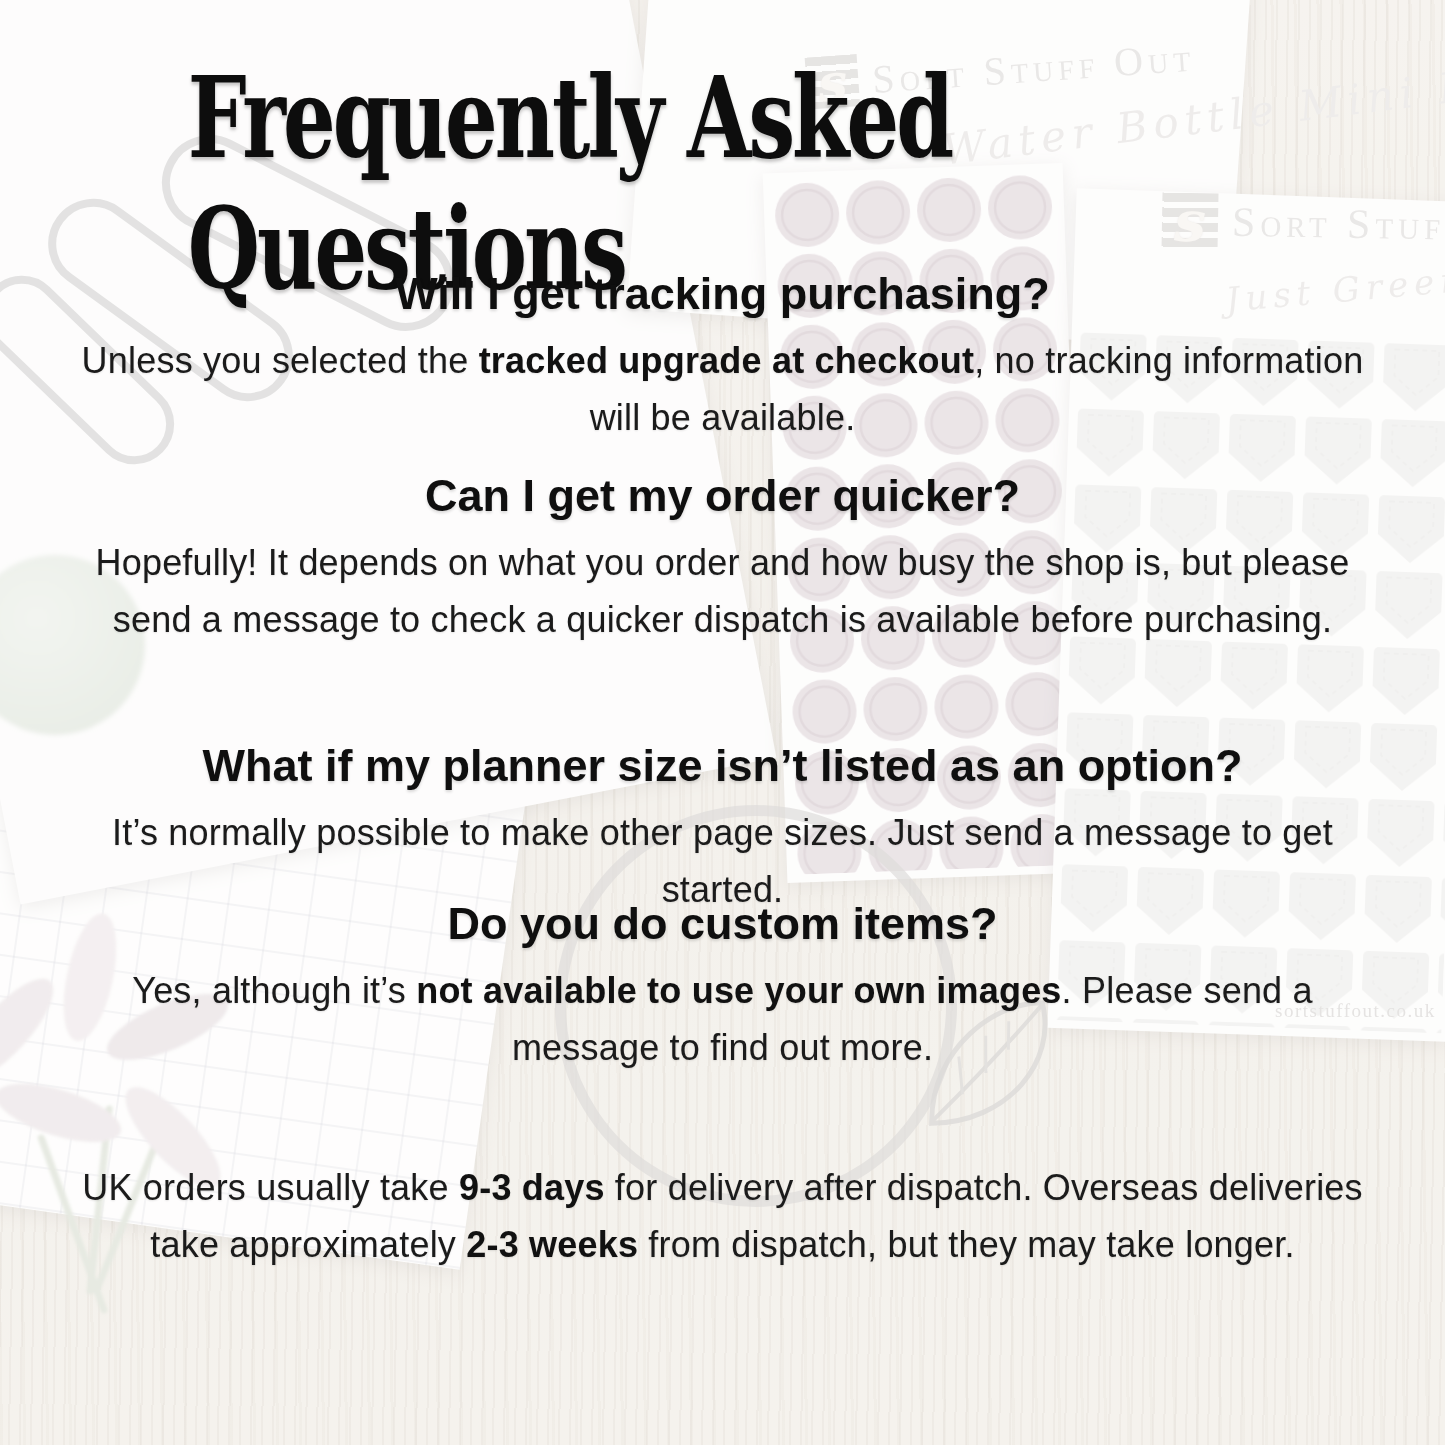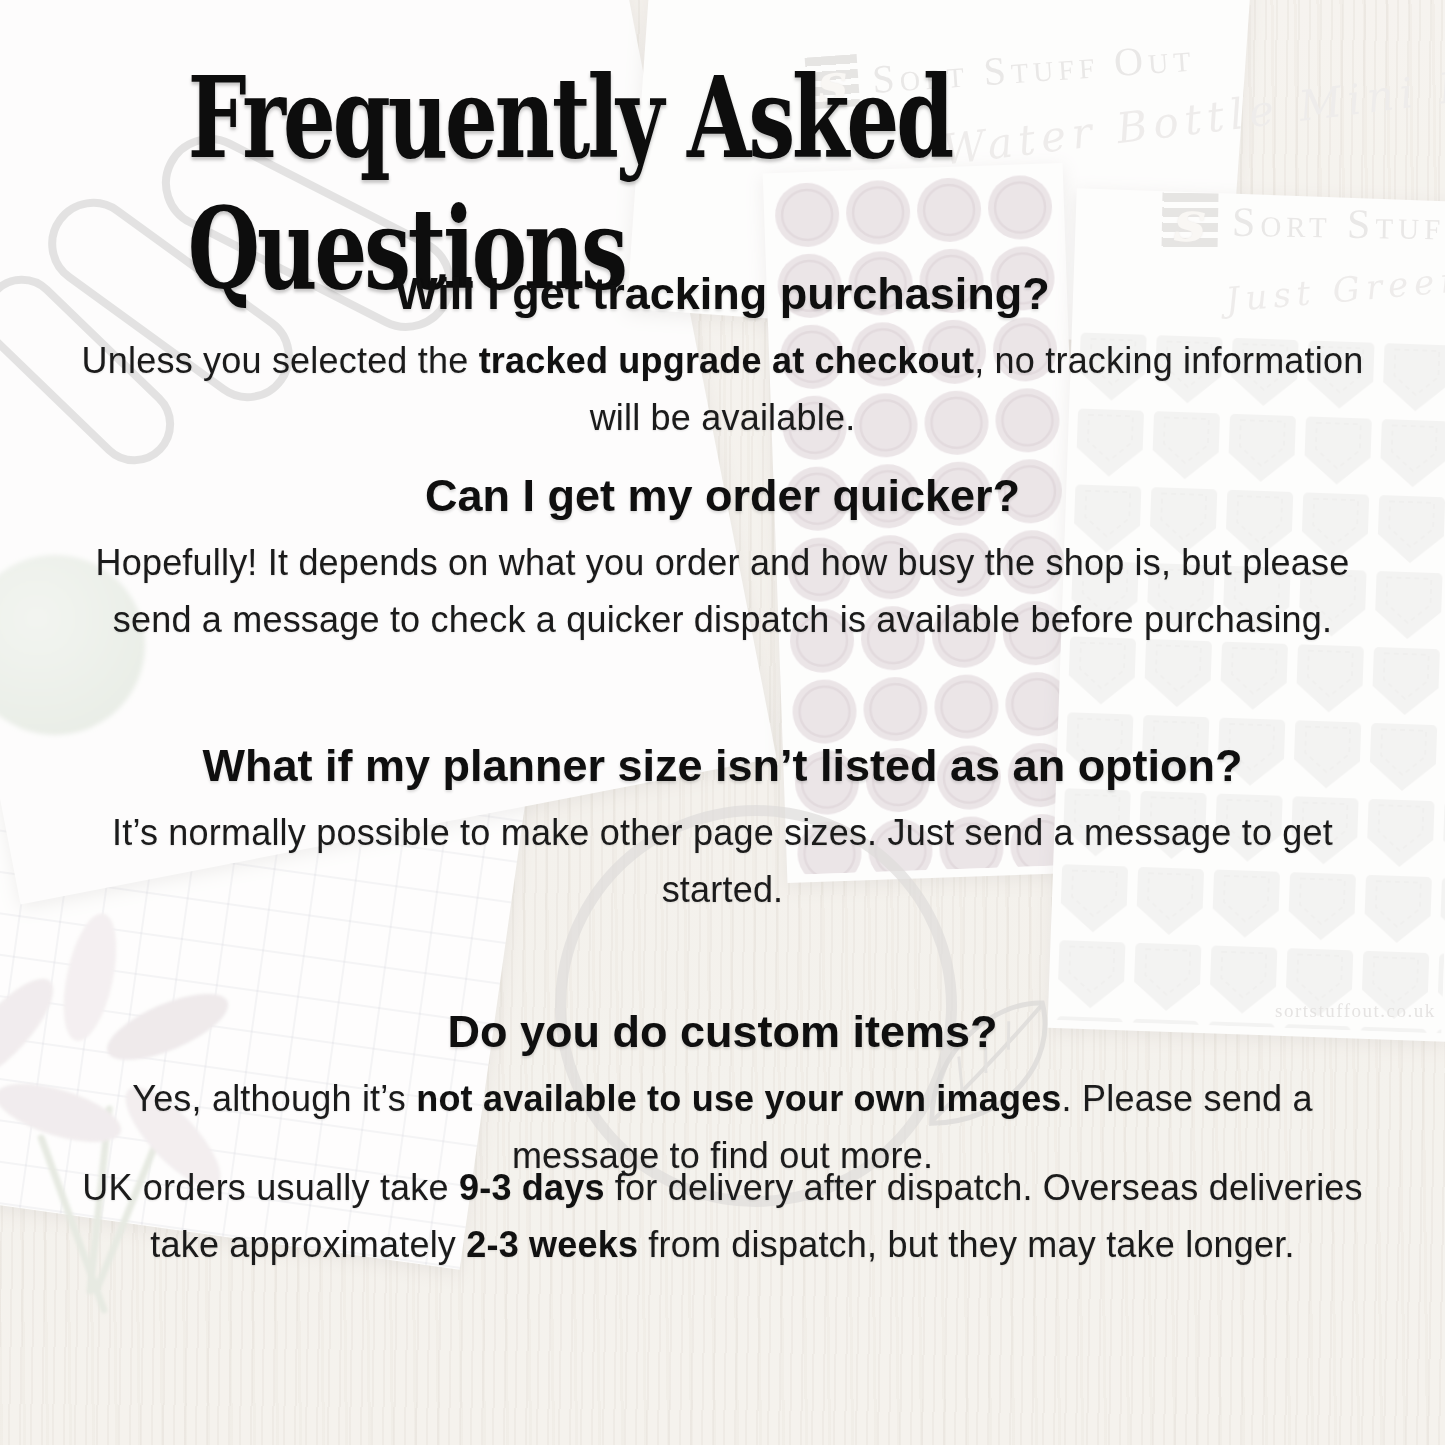--- a/index.html
+++ b/index.html
@@ -83,21 +83,21 @@
   .sec{position:absolute;left:50%;transform:translateX(-50%);width:1340px;text-align:center;}
   .sec h2{
     margin:0 0 13px 0;font-size:45px;font-weight:700;color:#0f0f0f;letter-spacing:0;
     text-shadow:0 2px 3px rgba(0,0,0,.14);
   }
   .sec p{
     margin:0 auto;max-width:1330px;font-size:36px;line-height:1.57;color:#1b1b1b;
     font-weight:400;letter-spacing:.2px;text-shadow:0 1px 2px rgba(0,0,0,.10);
   }
   .sec p .b{font-weight:700;color:#111;}
-  .sec1{top:268px;} .sec2{top:470px;} .sec3{top:740px;} .sec4{top:1006px;} .sec5{top:1160px;}
+  .sec1{top:268px;} .sec2{top:470px;} .sec3{top:740px;} .sec4{top:898px;} .sec5{top:1160px;}
 </style>
 </head>
 <body>
 
 <div class="canvas">
 
   <div class="bg">
     <div class="wood"></div>
 
     <div class="sheet grid-lines sheet-left"></div>

